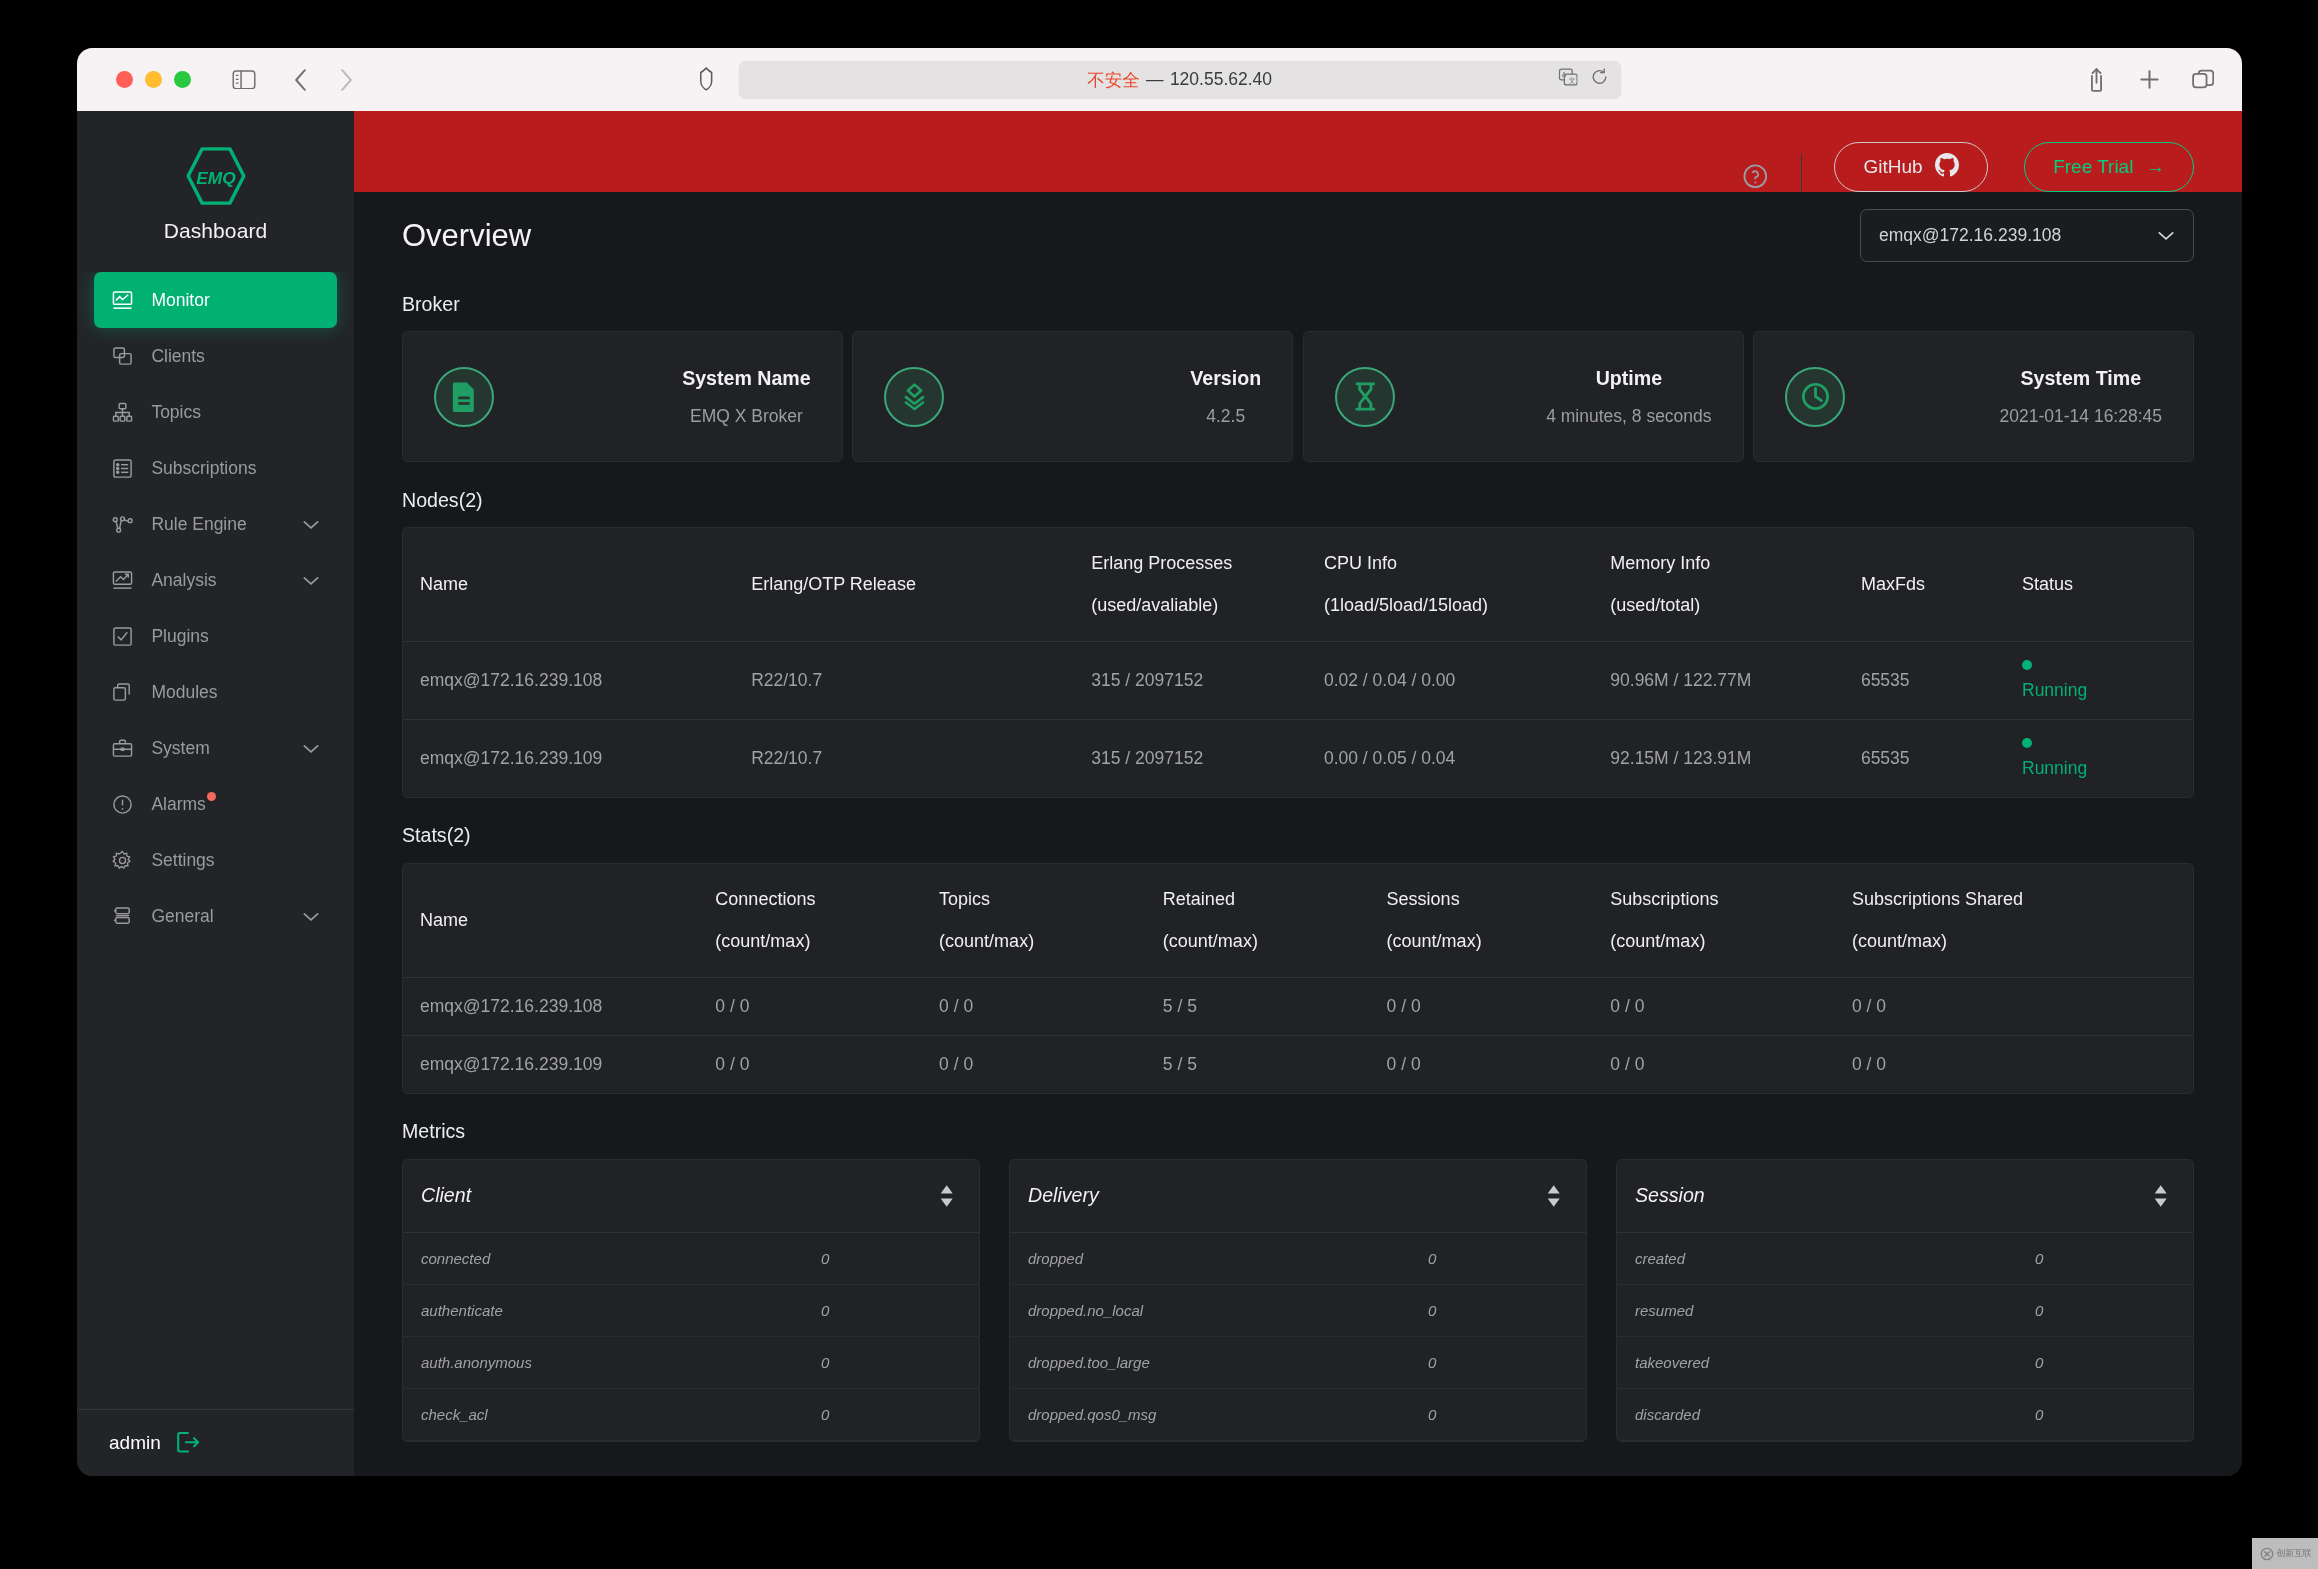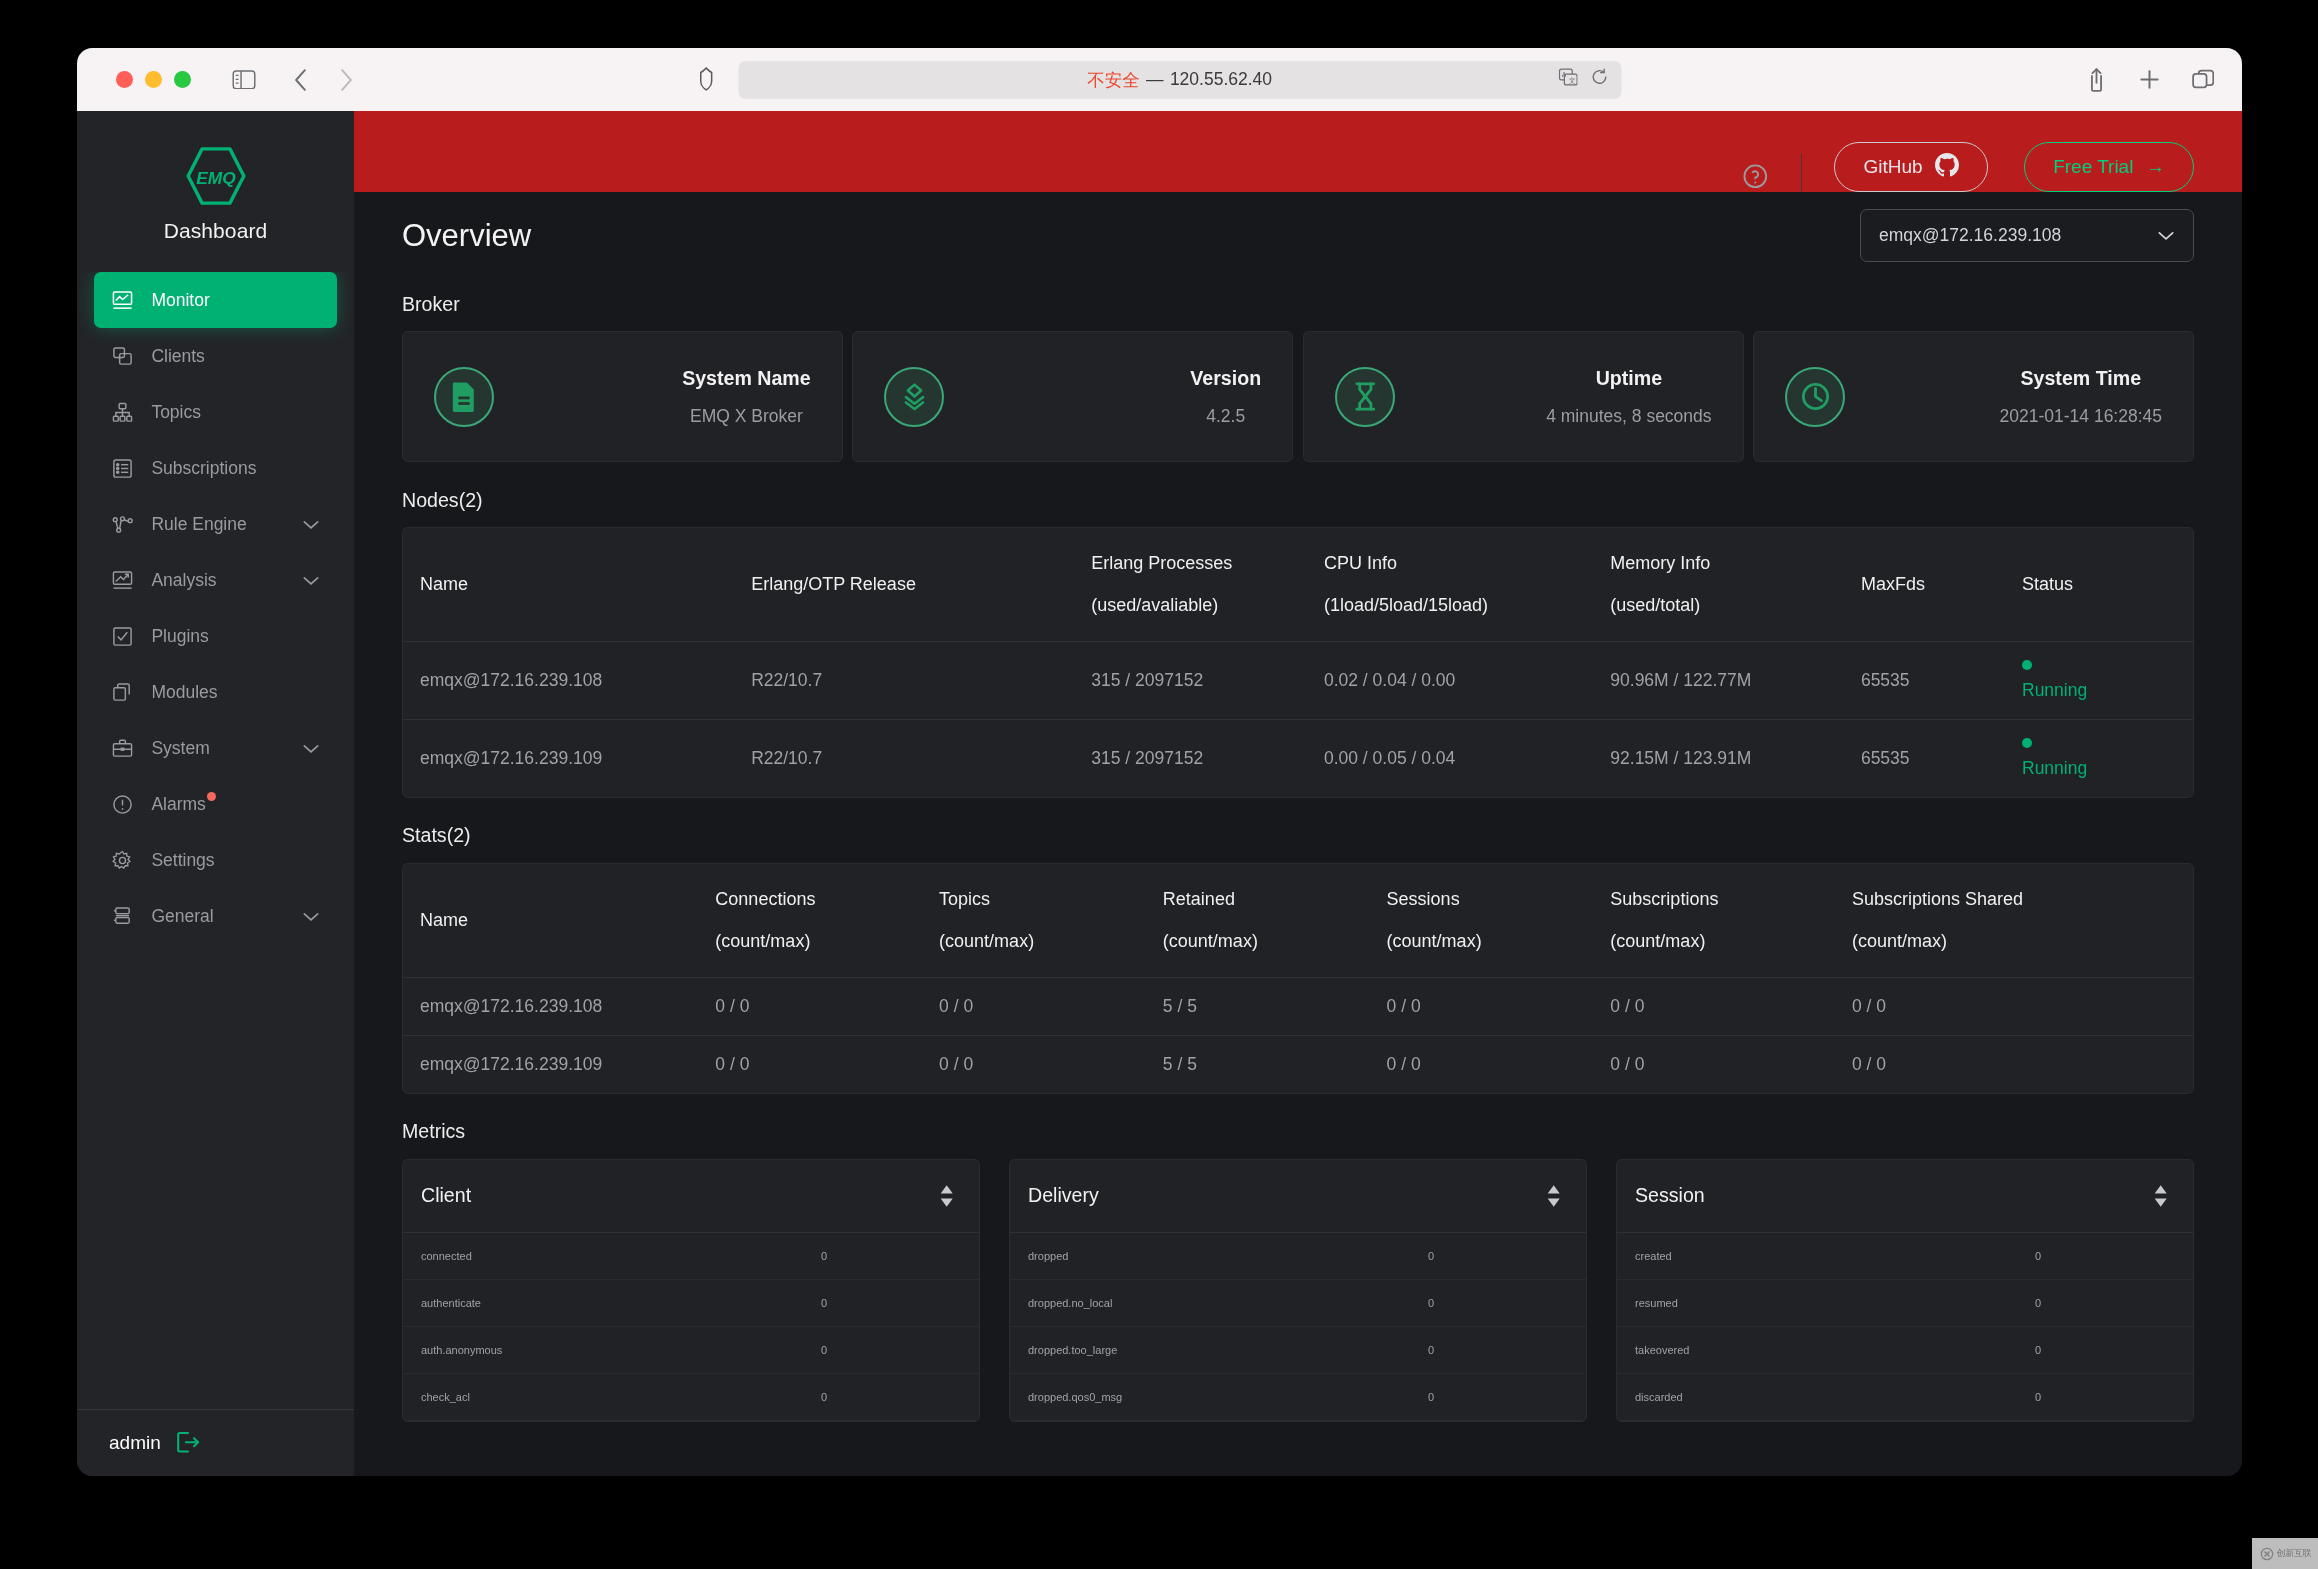--- a/index.html
+++ b/index.html
@@ -264,40 +264,40 @@
   tbody td {
     font-size: 17.5px;
     color: #a1a2a6;
     padding: 18px 0 18px 17px;
     border-top: 0.7px solid #303136;
   }
   .status-cell { color: #00b173; display:flex; align-items:flex-start; gap: 9.8px; flex-direction: column; }
   .status-dot { width: 9.8px; height: 9.8px; border-radius: 50%; background:#00b173; }
 
   
-  .metrics-row { display: flex; gap: 29px; }
+  .metrics-row { display: flex; gap: 29px; font-style: italic; }
   .metric-card {
     flex: 1;
     background: #212226;
     border: 0.7px solid #2b2c31;
     border-radius: 5.6px;
     overflow: hidden;
   }
   .metric-head {
     display: flex; align-items: center; justify-content: space-between;
     padding: 24px 25px 24px 18px;
     font-size: 19.6px;
     color: #f2f2f3;
     border-bottom: 0.7px solid #303136;
   }
   .sort-arrows { display: flex; flex-direction: column; gap: 3.5px; color:#c9cacd;}
   .metric-row {
     display: flex; align-items: flex-end; justify-content: space-between;
     padding: 17px 25px 17px 18px;
-    font-size: 11px;
+    font-size: 15px;
     color: #a1a2a6;
     border-bottom: 0.7px solid #2a2b30;
   }
   .metric-row .mval { color: #a1a2a6; min-width: 133px; }
 
   .watermark {
     position: absolute;
     right: 0; bottom: 0;
     width: 67px; height: 31px;
     background: #dedede;

